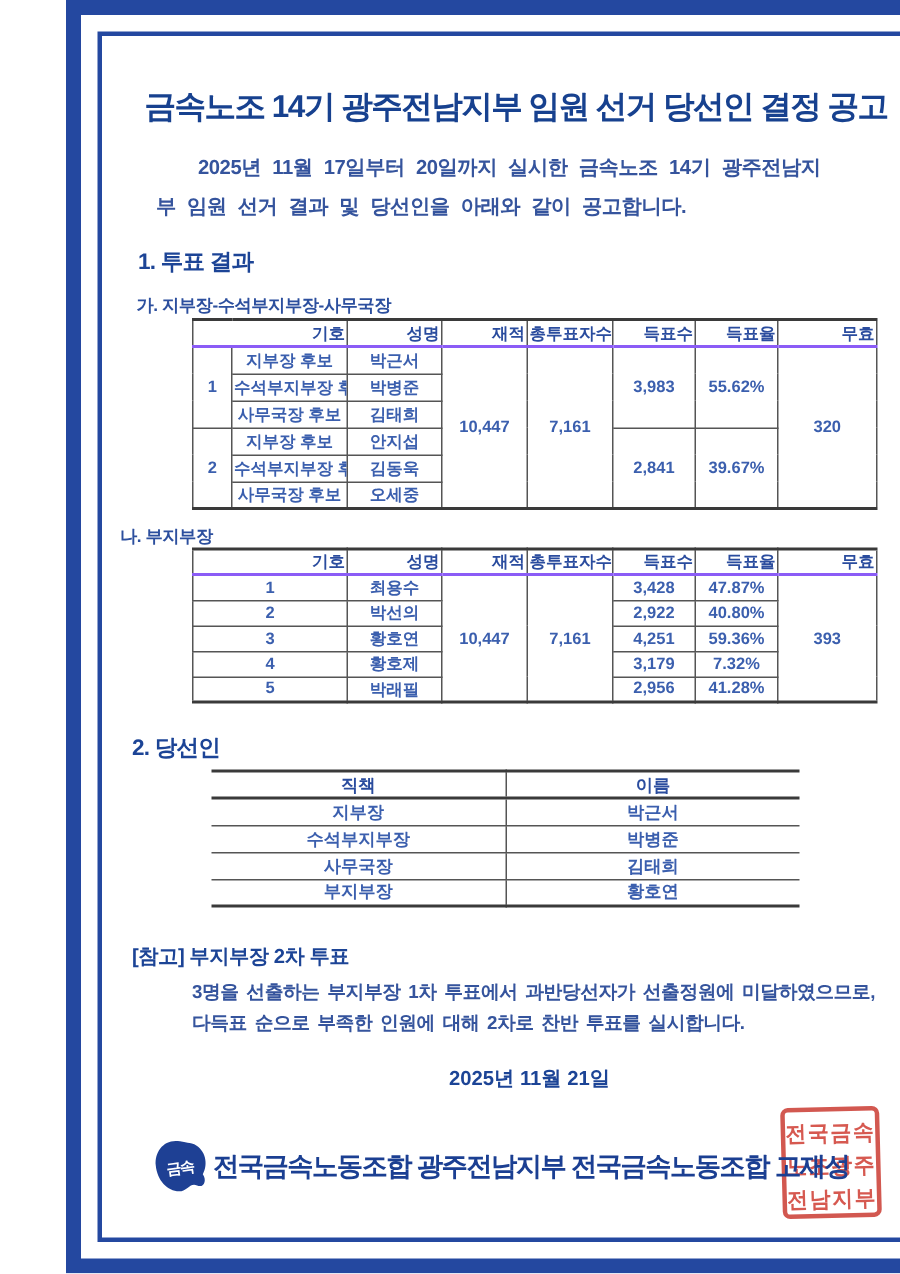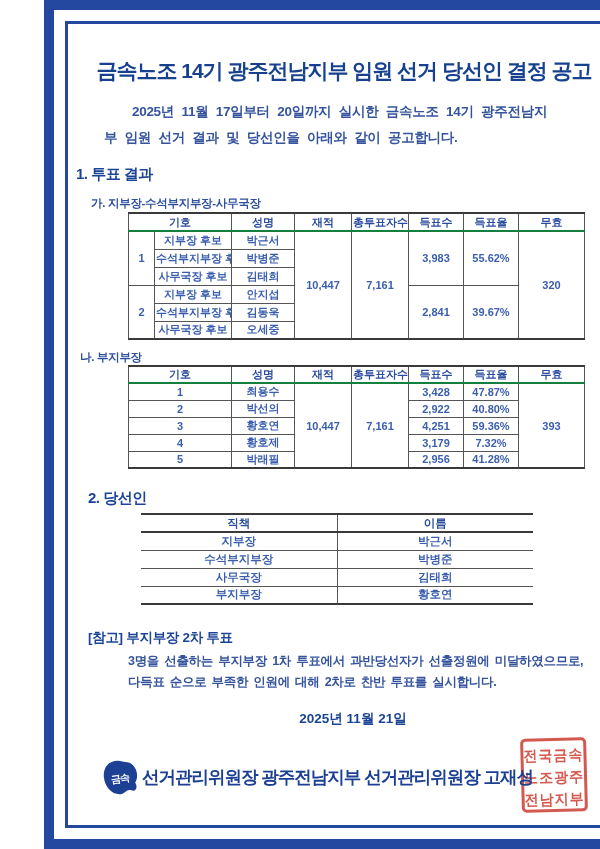--- a/index.html
+++ b/index.html
@@ -11,33 +11,33 @@
   .frame-outer { position:absolute; inset:0; border:10px solid #2448a0; pointer-events:none; z-index:5; }
   .frame-inner { position:absolute; inset:21px; border:3px solid #2448a0; pointer-events:none; z-index:5; }
 
   .title { position:absolute; top:57px; left:32px; right:32px; text-align:center;
            font-size:21px; font-weight:bold; color:#17418f; letter-spacing:-1px; white-space:nowrap; }
 
   .intro { position:absolute; top:99px; left:60px; width:456px; font-size:13.5px; line-height:26px;
            color:#35549d; font-weight:bold; word-spacing:4px; text-indent:28px; letter-spacing:-0.3px; }
 
   .sec-heading { position:absolute; font-size:15px; font-weight:bold; color:#1c4496; letter-spacing:-0.5px; }
-  .sec1-heading { top:165px; left:32px; }
+  .sec1-heading { top:165px; left:48px; }
   .sec2-heading { top:489px; left:44px; }
 
   .sub-label { position:absolute; font-size:11.5px; font-weight:bold; color:#2c4f9e; letter-spacing:-0.3px; }
   .sub-a-label { top:196px; left:47px; }
   .sub-b-label { top:350px; left:36px; }
 
   table { border-collapse:collapse; table-layout:fixed; font-size:11px; color:#3b5fae; font-weight:bold; }
   td { text-align:center; vertical-align:middle; padding:0 1px; overflow:hidden; white-space:nowrap; }
 
   .grid-table { position:absolute; left:84px; width:456px; border-top:2px solid #3a3a3a; border-bottom:2px solid #3a3a3a; }
   .grid-table td { border:1px solid #555; height:18px; }
-  .grid-table tr.hdr td { border-bottom:2px solid #15803d; color:#2a4c9e; }
+  .grid-table tr.hdr td { border-bottom:2px solid #8b5cf6; color:#2a4c9e;text-align:right; }
   .table-a { top:212px; }
   .table-b { top:365px; }
   .table-b td { height:17px; }
 
   .table-c { position:absolute; top:513px; left:97px; width:392px;
              border-top:2px solid #3a3a3a; border-bottom:2px solid #3a3a3a; font-size:11.5px; }
   .table-c td { border-bottom:1px solid #555; height:18px; }
   .table-c td:first-child { border-right:1px solid #555; }
   .table-c tr.hdr td { border-bottom:2px solid #3a3a3a; color:#2a4c9e; }
 
@@ -226,21 +226,21 @@
   <div class="doc-date">2025년 11월 21일</div>
 
   <div class="footer">
     <div class="logo">
       <svg viewBox="0 0 40 40" width="38" height="38">
         <path d="M20 2 C9 0 2 9 3 19 C4 30 12 38 21 37 C26 36 27 31 32 33 C37 35 39 29 36 25 C40 18 38 8 30 4 C27 3 24 3 20 2 Z" fill="#1e4094"></path>
       </svg>
       <span class="logo-label">금속</span>
     </div>
     <div class="footer-text">
-      <span>선거관리위원장 광주전남지부 선거관리위원장</span>
+      <span>전국금속노동조합 광주전남지부 전국금속노동조합</span>
       <span>고재성</span>
     </div>
     <div class="stamp">
       <div class="stamp-row">전국금속</div>
       <div class="stamp-row">노조광주</div>
       <div class="stamp-row">전남지부</div>
     </div>
   </div>
 </div>
 

